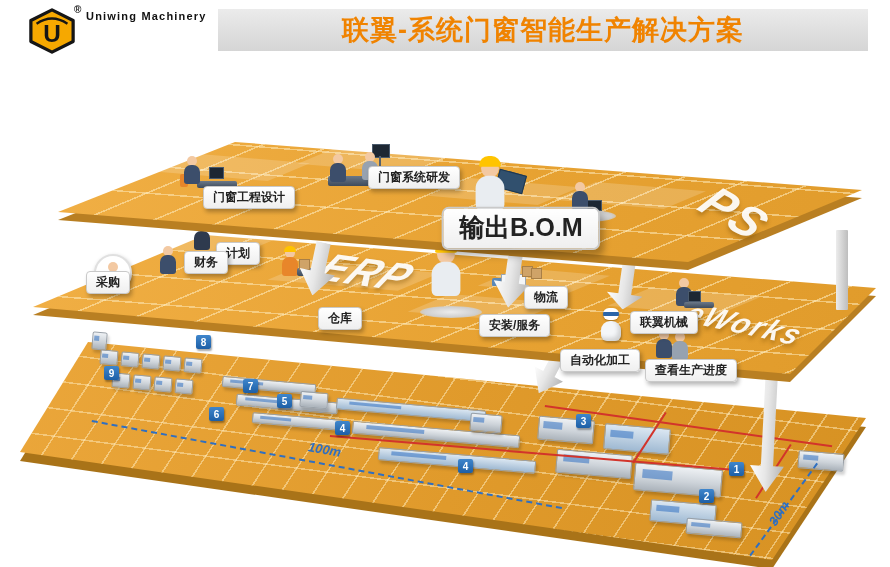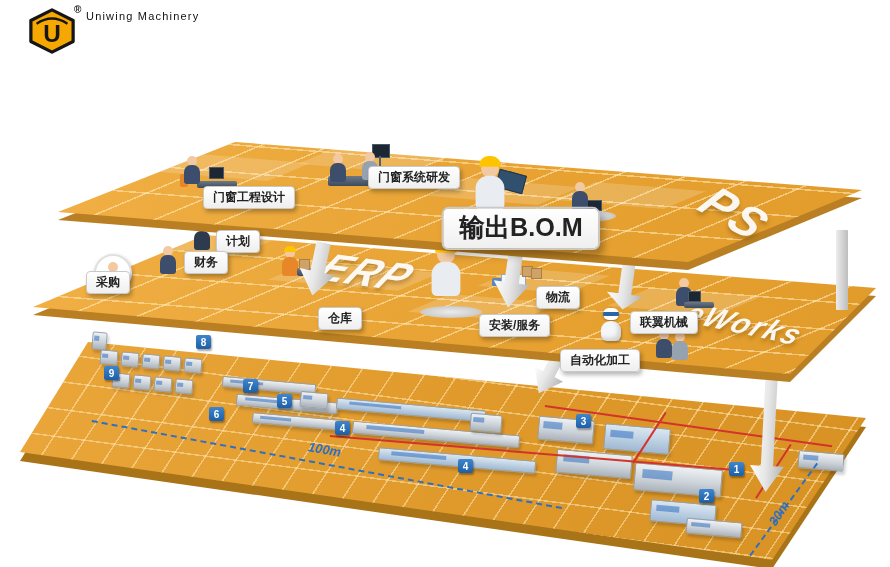--- a/index.html
+++ b/index.html
@@ -5,21 +5,21 @@
   html,body{margin:0;padding:0;background:#fff;}
   .stage{position:relative;width:890px;height:567px;background:#fff;overflow:hidden;
          font-family:"Liberation Sans",sans-serif;}
   
   .hdr{position:absolute;left:0;top:0;width:890px;height:62px;background:#fff;z-index:50;}
   .emblem{position:absolute;left:26px;top:7px;width:52px;height:48px;}
   .reg{position:absolute;left:74px;top:4px;font-size:10px;color:#111;font-weight:700;}
   .brand{position:absolute;left:86px;top:8px;}
   .brand .cn{font-size:25px;font-weight:900;color:#111;letter-spacing:4px;line-height:28px;
              border-bottom:2px solid #111;padding-bottom:1px;}
-  .brand .en{font-size:11px;font-weight:400;color:#111;letter-spacing:1.2px;margin-top:2px;}
+  .brand .en{font-size:11px;font-weight:700;color:#111;letter-spacing:1.2px;margin-top:2px;}
   .titlebar{position:absolute;left:218px;top:9px;width:650px;height:42px;
             background:linear-gradient(#ebebeb,#d5d5d5);display:flex;align-items:center;justify-content:center;}
   .titlebar h1{margin:0;font-size:27px;font-weight:900;color:#F08300;letter-spacing:1px;}
   
   .scene{position:absolute;left:0;top:62px;width:890px;height:505px;overflow:hidden;}
   .f{position:absolute;left:0;top:0;width:890px;height:505px;}
   .grid12{background:
       repeating-linear-gradient(4.5deg, rgba(255,236,190,0) 0 26px, rgba(255,236,190,.55) 26px 27.5px),
       repeating-linear-gradient(-22.7deg, rgba(255,236,190,0) 0 26px, rgba(255,236,190,.55) 26px 27.5px),
       linear-gradient(105deg,#F2B148,#E7A232 55%,#DF9A2A);}
@@ -113,20 +113,23 @@
   <div class="hdr">
     <svg class="emblem" viewBox="0 0 64 58">
       <polygon points="32,3 58,16 58,42 32,55 6,42 6,16" fill="#F6A800" stroke="#161616" stroke-width="4" stroke-linejoin="round"></polygon>
       <path d="M13 20 Q32 7 51 20" fill="none" stroke="#161616" stroke-width="3"></path>
       <text x="32" y="43" text-anchor="middle" font-size="30" font-weight="bold" fill="#161616">U</text>
     </svg>
     <span class="reg">®</span>
     <div class="brand">
       <div class="en">Uniwing Machinery</div>
     </div>
+    <div class="titlebar">
+      <h1>联翼-系统门窗智能生产解决方案</h1>
+    </div>
   </div>
 
   <div class="scene">
 
     <div class="f f3e"></div>
     <div class="f f3 grid3"></div>
 
     <div class="m" style="left:92px;top:270px;width:13px;height:16px"></div>
     <div class="m" style="left:100px;top:288px;width:16px;height:13px"></div>
     <div class="m" style="left:121px;top:290px;width:16px;height:13px"></div>
@@ -236,23 +239,24 @@
     <div class="person c-white big" style="left:482px;top:120px">
         <span class="phat"></span>
       </div>
     <div class="pad" style="left:556px;top:148px;width:60px;height:12px"></div>
     <div class="person c-suit" style="left:572px;top:120px"></div>
     <div class="monitor" style="left:586px;top:138px;width:14px;height:9px"></div>
 
     <div class="lbl" style="left:368px;top:104px">门窗系统研发</div>
     <div class="lbl" style="left:203px;top:124px">门窗工程设计</div>
     <div class="lbl big" style="left:477px;top:164px">输出B.O.M</div>
-    <div class="lbl" style="left:216px;top:168px">计划</div>
+    <div class="lbl" style="left:216px;top:180px">计划</div>
     <div class="lbl" style="left:184px;top:189px">财务</div>
     <div class="lbl" style="left:86px;top:209px">采购</div>
     <div class="lbl" style="left:318px;top:245px">仓库</div>
-    <div class="lbl" style="left:536px;top:224px">物流</div>
+    <div class="lbl" style="left:524px;top:224px">物流</div>
     <div class="lbl" style="left:479px;top:252px">安装/服务</div>
     <div class="lbl" style="left:630px;top:249px">联翼机械</div>
     <div class="lbl" style="left:560px;top:287px">自动化加工</div>
+    <div class="lbl" style="left:645px;top:297px">查看生产进度</div>
 
   </div>
 </div>
 
 </body></html>

